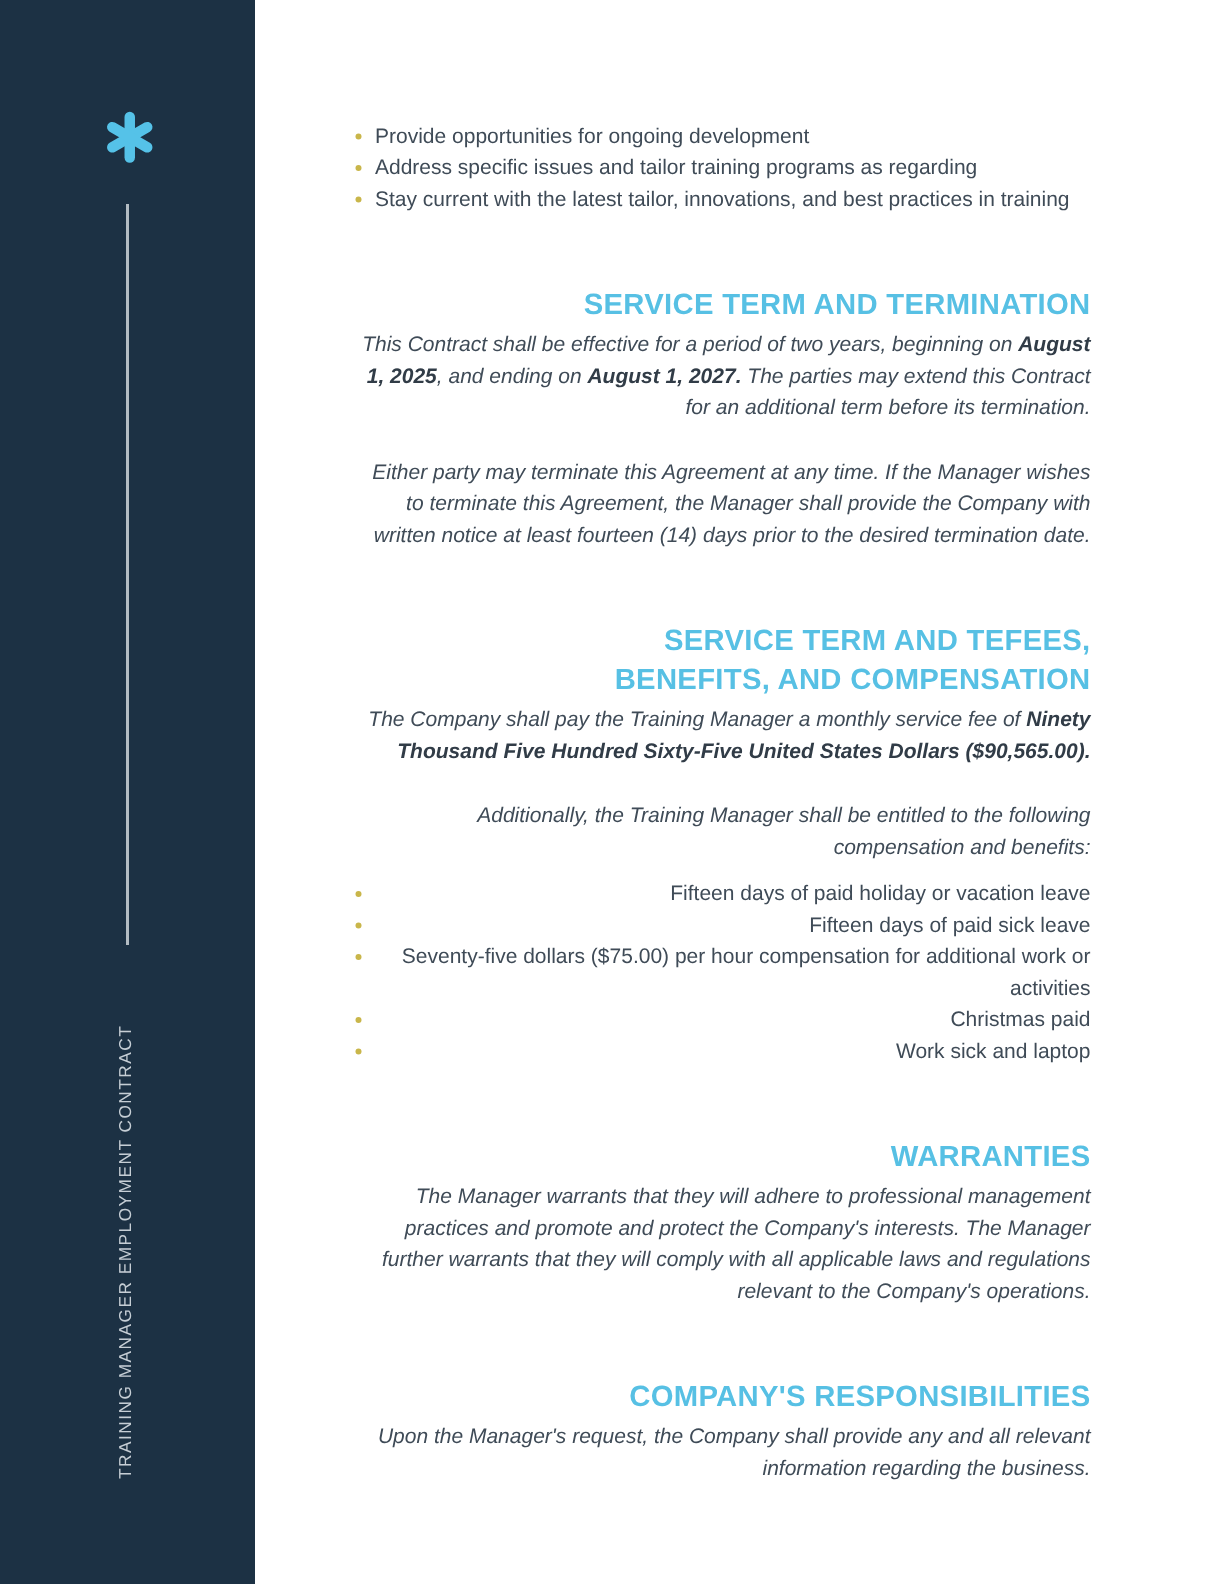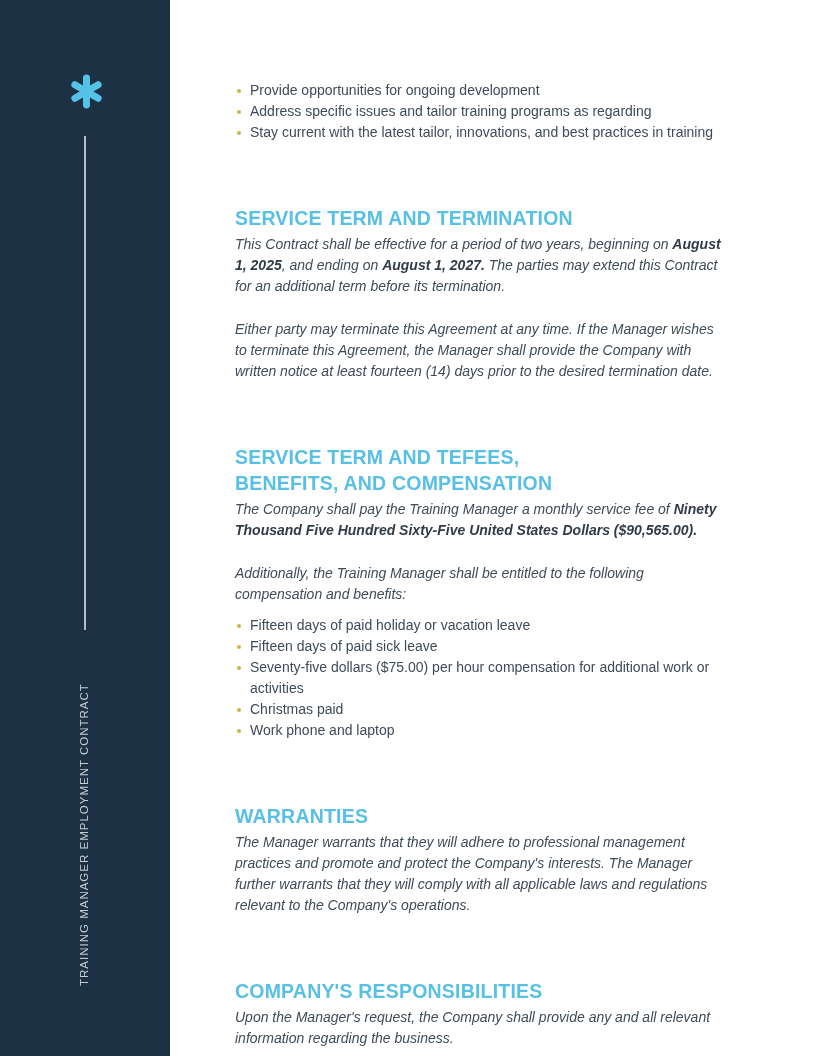--- a/index.html
+++ b/index.html
@@ -44,21 +44,21 @@
   
   .content {
     position: absolute;
     left: 235px; top: 0;
     width: 492px;
     padding-top: 92px;
     color: var(--body-text, #3f4b57);
     font-size: 14px;
     line-height: 21px;
   }
-  .doc-section + .doc-section { margin-top: 62px; }
+  .doc-section + .doc-section { margin-top: 47px; text-align: right; }
   .sec-heading {
     margin: 0 0 3px 0;
     font-size: 19.5px;
     line-height: 26px;
     font-weight: 700;
     letter-spacing: 0.2px;
     color: var(--heading-blue, #57c0e4);
     white-space: pre-line;
   }
   .para { margin: 0 0 22px 0; font-style: italic; }
@@ -113,21 +113,21 @@
       <section class="doc-section">
         <h2 class="sec-heading">SERVICE TERM AND TEFEES,
 BENEFITS, AND COMPENSATION</h2>
         <p class="para"><span>The Company shall pay the Training Manager a monthly service fee of </span><strong class="b">Ninety Thousand Five Hundred Sixty-Five United States Dollars ($90,565.00).</strong></p>
         <p class="para"><span>Additionally, the Training Manager shall be entitled to the following compensation and benefits:</span></p>
         <ul class="bullets">
           <li class="bullet-item"><span class="dot"></span><span>Fifteen days of paid holiday or vacation leave</span></li>
           <li class="bullet-item"><span class="dot"></span><span>Fifteen days of paid sick leave</span></li>
           <li class="bullet-item"><span class="dot"></span><span>Seventy-five dollars ($75.00) per hour compensation for additional work or activities</span></li>
           <li class="bullet-item"><span class="dot"></span><span>Christmas paid</span></li>
-          <li class="bullet-item"><span class="dot"></span><span>Work phone and laptop</span></li>
+          <li class="bullet-item"><span class="dot"></span><span>Work sick and laptop</span></li>
         </ul>
       </section>
       <section class="doc-section">
         <h2 class="sec-heading">WARRANTIES</h2>
         <p class="para"><span>The Manager warrants that they will adhere to professional management practices and promote and protect the Company's interests. The Manager further warrants that they will comply with all applicable laws and regulations relevant to the Company's operations.</span></p>
       </section>
       <section class="doc-section">
         <h2 class="sec-heading">COMPANY'S RESPONSIBILITIES</h2>
         <p class="para"><span>Upon the Manager's request, the Company shall provide any and all relevant information regarding the business.</span></p>
       </section>

